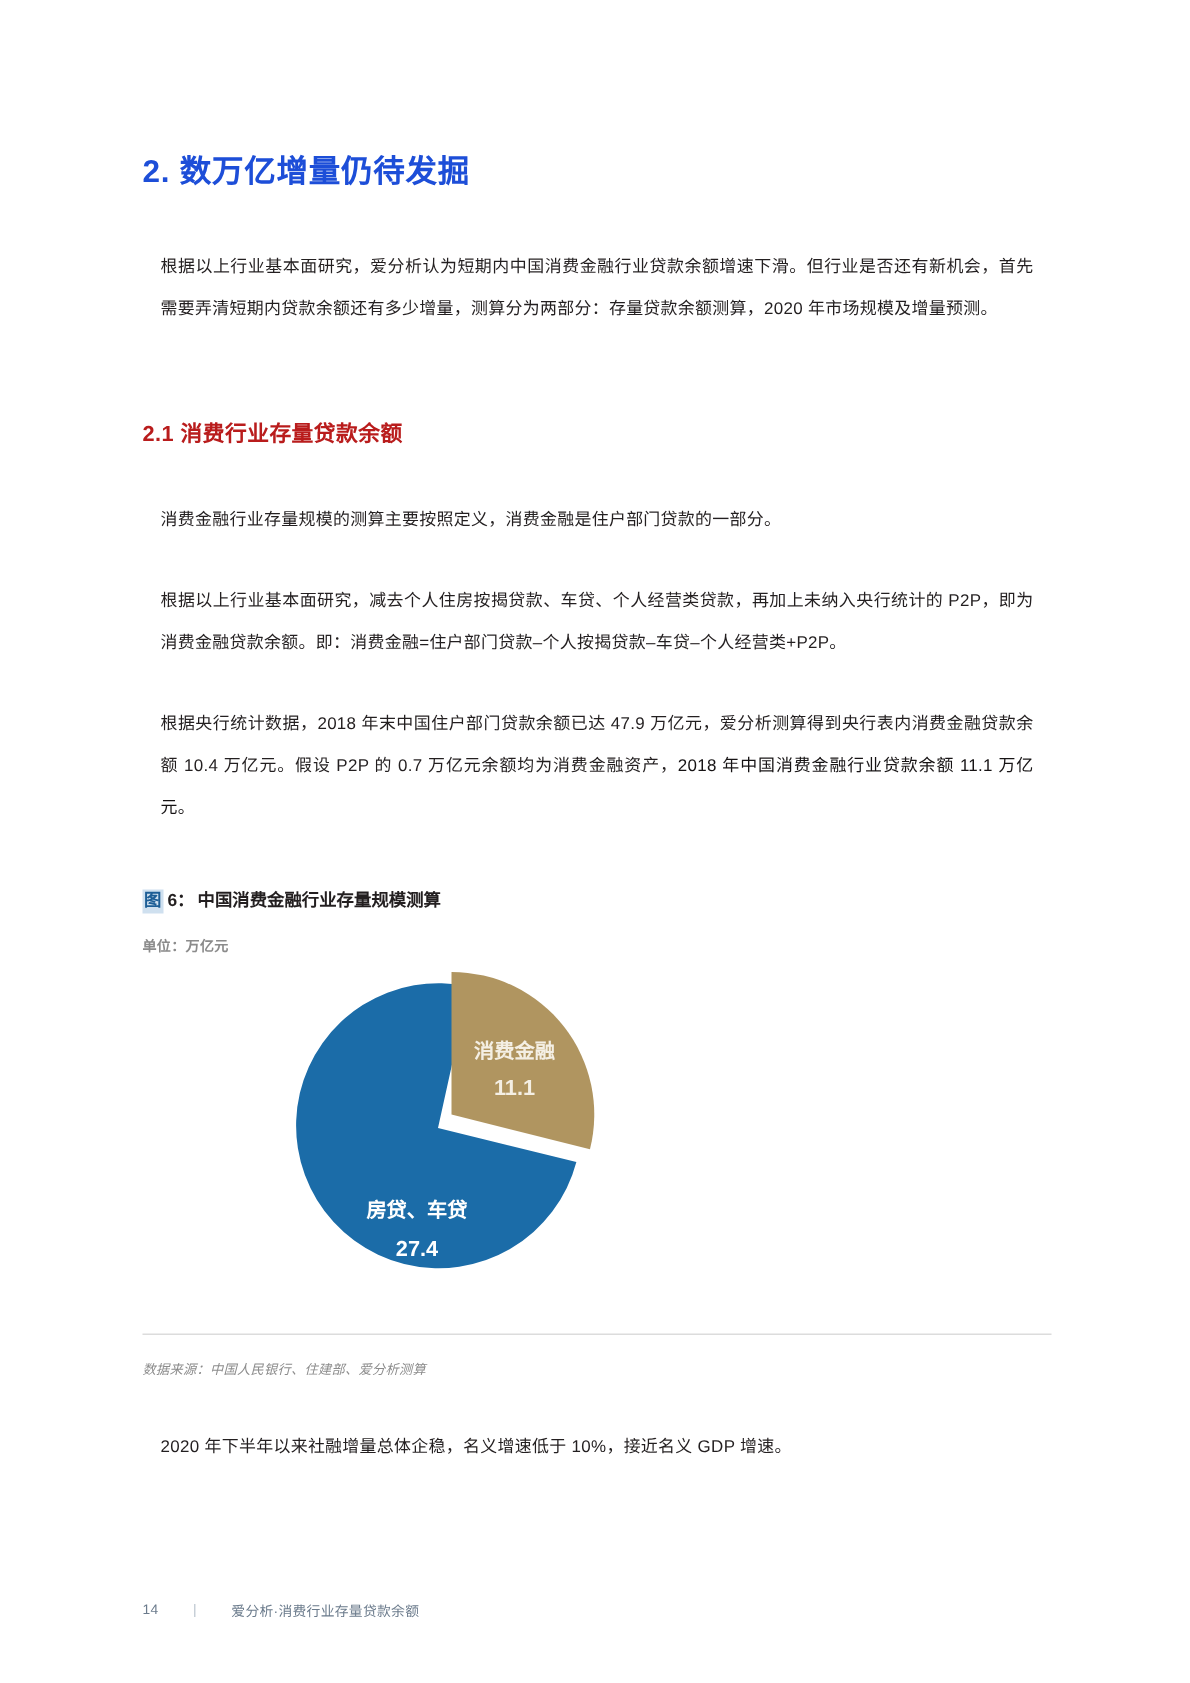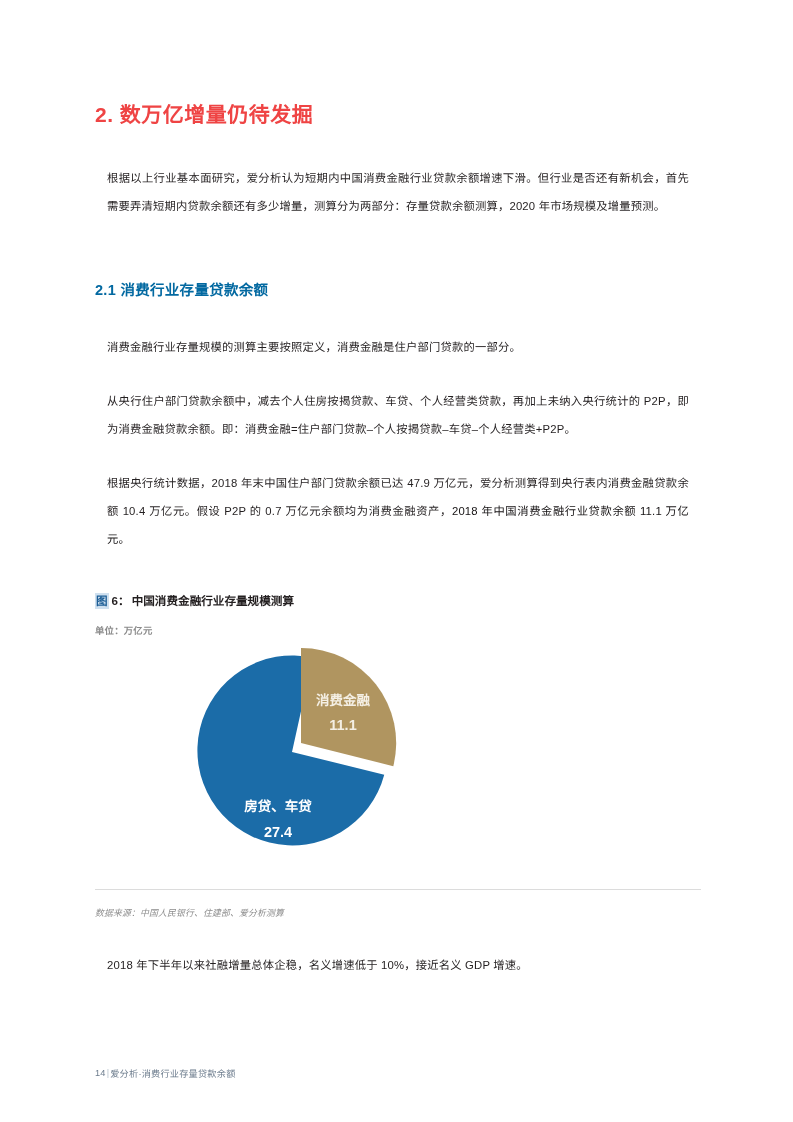--- a/index.html
+++ b/index.html
@@ -24,31 +24,31 @@
 
   .content {
     position: absolute;
     left: 95px;
     top: 0;
     width: 606px;
   }
 
   
   .h1 {
-    color: #ef4444;
+    color: #1d4ed8;
     font-size: 21px;
     font-weight: bold;
     letter-spacing: 0.5px;
     margin: 0;
     padding-top: 101px;
     line-height: 1.3;
   }
 
   .h2 {
-    color: #0369a1;
+    color: #b91c1c;
     font-size: 14.5px;
     font-weight: bold;
     letter-spacing: 0.3px;
     margin: 0;
     line-height: 1.4;
   }
 
   .h2.s21 { padding-top: 48px; }
   .h2.s22 { padding-top: 50px; }
 
@@ -151,21 +151,21 @@
     letter-spacing: 0.2px;
   }
 
   
   .footer {
     position: absolute;
     left: 95px;
     bottom: 42px;
     display: flex;
     align-items: center;
-    gap: 1px;
+    gap: 23px;
     font-size: 9.2px;
     color: #6b7b8c;
     letter-spacing: 0.2px;
   }
   .footer .sep {
     color: #b9c3cd;
   }
 </style>
 </head>
 <body>
@@ -175,21 +175,21 @@
   <div class="content">
 
     <h1 class="h1">2. 数万亿增量仍待发掘</h1>
 
     <p class="para first">根据以上行业基本面研究，爱分析认为短期内中国消费金融行业贷款余额增速下滑。但行业是否还有新机会，首先需要弄清短期内贷款余额还有多少增量，测算分为两部分：存量贷款余额测算，2020 年市场规模及增量预测。</p>
 
     <h2 class="h2 s21">2.1 消费行业存量贷款余额</h2>
 
     <p class="para after-h2">消费金融行业存量规模的测算主要按照定义，消费金融是住户部门贷款的一部分。</p>
 
-    <p class="para gap">从央行住户部门贷款余额中，减去个人住房按揭贷款、车贷、个人经营类贷款，再加上未纳入央行统计的 P2P，即为消费金融贷款余额。即：消费金融=住户部门贷款–个人按揭贷款–车贷–个人经营类+P2P。</p>
+    <p class="para gap">根据以上行业基本面研究，减去个人住房按揭贷款、车贷、个人经营类贷款，再加上未纳入央行统计的 P2P，即为消费金融贷款余额。即：消费金融=住户部门贷款–个人按揭贷款–车贷–个人经营类+P2P。</p>
 
     <p class="para gap"><span>根据央行统计数据，2018 年末中国住户部门贷款余额已达 47.9 万亿元，爱分析测算得到央行表内消费金融贷款余额 10.4 万亿元。假设 P2P 的 0.7 万亿元余额均为消费金融资产，</span><b>2018 年中国消费金融行业贷款余额 11.1 万亿元。</b></p>
 
     <div class="figure">
 
       <div class="fig-title">
         <span class="fig-tag">图</span>
           <span class="fig-num">6：</span>
           <span class="fig-text">中国消费金融行业存量规模测算</span>
       </div>
@@ -210,21 +210,21 @@
           <text class="slice-label value on-tan" x="163" y="95" text-anchor="middle">11.1</text>
         </svg>
       </div>
 
       <hr class="fig-rule">
 
       <p class="fig-source">数据来源：中国人民银行、住建部、爱分析测算</p>
     </div>
 
 
-    <p class="para after-h2">2018 年下半年以来社融增量总体企稳，名义增速低于 10%，接近名义 GDP 增速。</p>
+    <p class="para after-h2">2020 年下半年以来社融增量总体企稳，名义增速低于 10%，接近名义 GDP 增速。</p>
 
   </div>
 
   <div class="footer">
     <span>14</span>
     <span class="sep">|</span>
     <span>爱分析·消费行业存量贷款余额</span>
   </div>
 
 </div>

